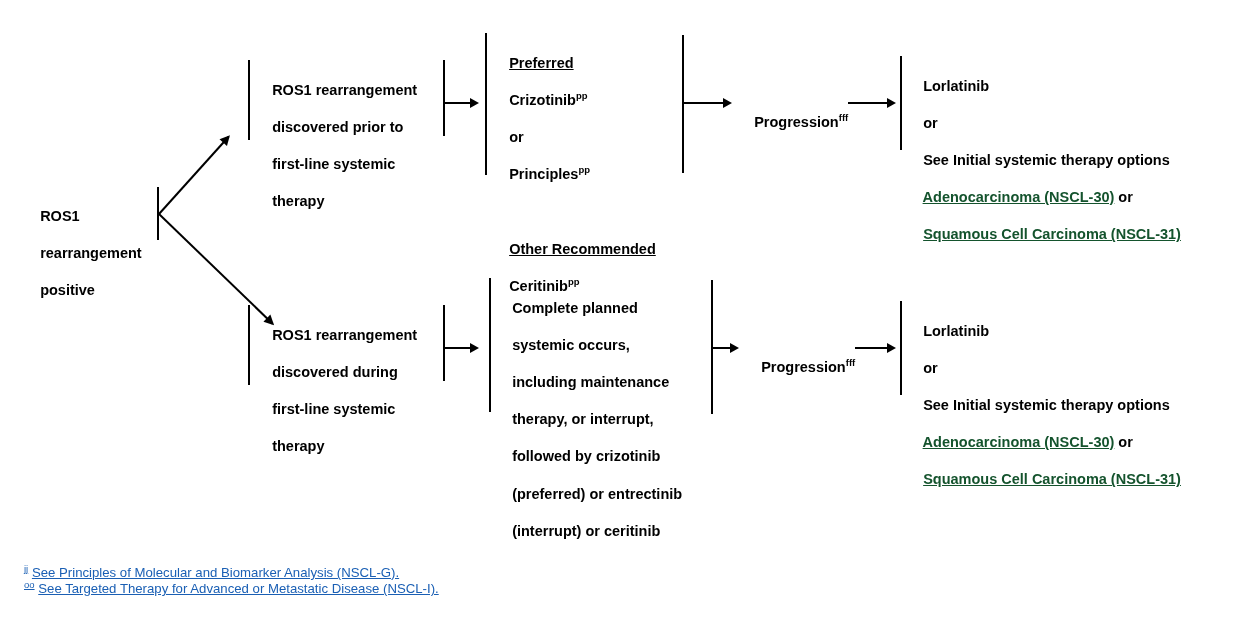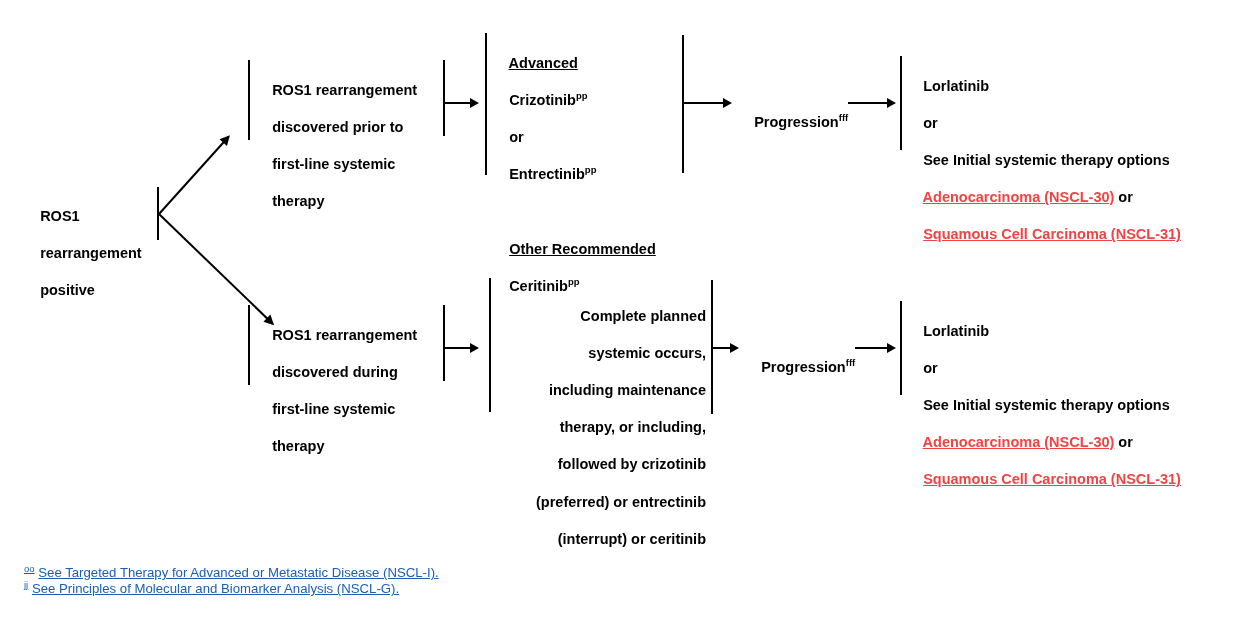--- a/index.html
+++ b/index.html
@@ -61,21 +61,21 @@
     border-left: 10px solid #000000;
   }
   .it { }
   .ul { text-decoration: underline; }
   sup {
     font-size: 9.5px;
     vertical-align: super;
     line-height: 0;
   }
   .lnk {
-    color: #ef4444;
+    color: #14532d;
     text-decoration: underline;
   }
   #footnotes {
     position: absolute;
     left: 24px;
     top: 565px;
     width: 1200px;
     font-size: 13.2px;
     line-height: 16.2px;
     color: #000000;
@@ -121,24 +121,24 @@
     <span>first-line systemic</span><br>
     <span>therapy</span>
   </div>
   <div class="bar" style="left:443px; top:60px; height:76px;"></div>
 
   <div class="hline" style="left:445px; top:102px; width:26px;"></div>
   <div class="arrowhead" style="left:470px; top:98px;"></div>
 
   <div class="bar" style="left:485px; top:33px; height:142px;"></div>
   <div class="node" style="left:493px; top:35px; width:190px;">
-    <span class="ul">Advanced</span><br>
+    <span class="ul">Preferred</span><br>
     <span>Crizotinib</span><sup>pp</sup><br>
     <span>or</span><br>
-    <span>Entrectinib</span><sup>pp</sup><br>
+    <span>Principles</span><sup>pp</sup><br>
     <span>&nbsp;</span><br>
     <span class="ul">Other Recommended</span><br>
     <span>Ceritinib</span><sup>pp</sup>
   </div>
   <div class="bar" style="left:682px; top:35px; height:138px;"></div>
 
   <div class="hline" style="left:684px; top:102px; width:40px;"></div>
   <div class="arrowhead" style="left:723px; top:98px;"></div>
 
   <div class="node" style="left:738px; top:94px;">
@@ -163,25 +163,25 @@
     <span>discovered during</span><br>
     <span>first-line systemic</span><br>
     <span>therapy</span>
   </div>
   <div class="bar" style="left:443px; top:305px; height:76px;"></div>
 
   <div class="hline" style="left:445px; top:347px; width:26px;"></div>
   <div class="arrowhead" style="left:470px; top:343px;"></div>
 
   <div class="bar" style="left:489px; top:278px; height:134px;"></div>
-  <div class="node" style="left:496px; top:288px; width:210px;text-align:right;">
+  <div class="node" style="left:496px; top:280px; width:210px;">
     <span>Complete planned</span><br>
     <span>systemic occurs,</span><br>
     <span>including maintenance</span><br>
-    <span>therapy, or including,</span><br>
+    <span>therapy, or interrupt,</span><br>
     <span>followed by crizotinib</span><br>
     <span>(preferred) or entrectinib</span><br>
     <span>(interrupt) or ceritinib</span>
   </div>
   <div class="bar" style="left:711px; top:280px; height:134px;"></div>
 
   <div class="hline" style="left:713px; top:347px; width:18px;"></div>
   <div class="arrowhead" style="left:730px; top:343px;"></div>
 
   <div class="node" style="left:745px; top:339px;">
@@ -194,17 +194,17 @@
   <div class="bar" style="left:900px; top:301px; height:94px;"></div>
   <div class="node" style="left:907px; top:303px; width:320px;">
     <span>Lorlatinib</span><br>
     <span>or</span><br>
     <span>See Initial systemic therapy options</span><br>
     <span class="lnk">Adenocarcinoma (NSCL-30)</span><span> or</span><br>
     <span class="lnk">Squamous Cell Carcinoma (NSCL-31)</span>
   </div>
 
   <div id="footnotes">
+    <div class="fn"><span class="mk fn-link">jj</span> <span class="fn-link">See Principles of Molecular and Biomarker Analysis (NSCL-G).</span></div>
     <div class="fn"><span class="mk fn-link">oo</span> <span class="fn-link">See Targeted Therapy for Advanced or Metastatic Disease (NSCL-I).</span></div>
-    <div class="fn"><span class="mk fn-link">jj</span> <span class="fn-link">See Principles of Molecular and Biomarker Analysis (NSCL-G).</span></div>
   </div>
 
 </div>
 
 </body></html>

